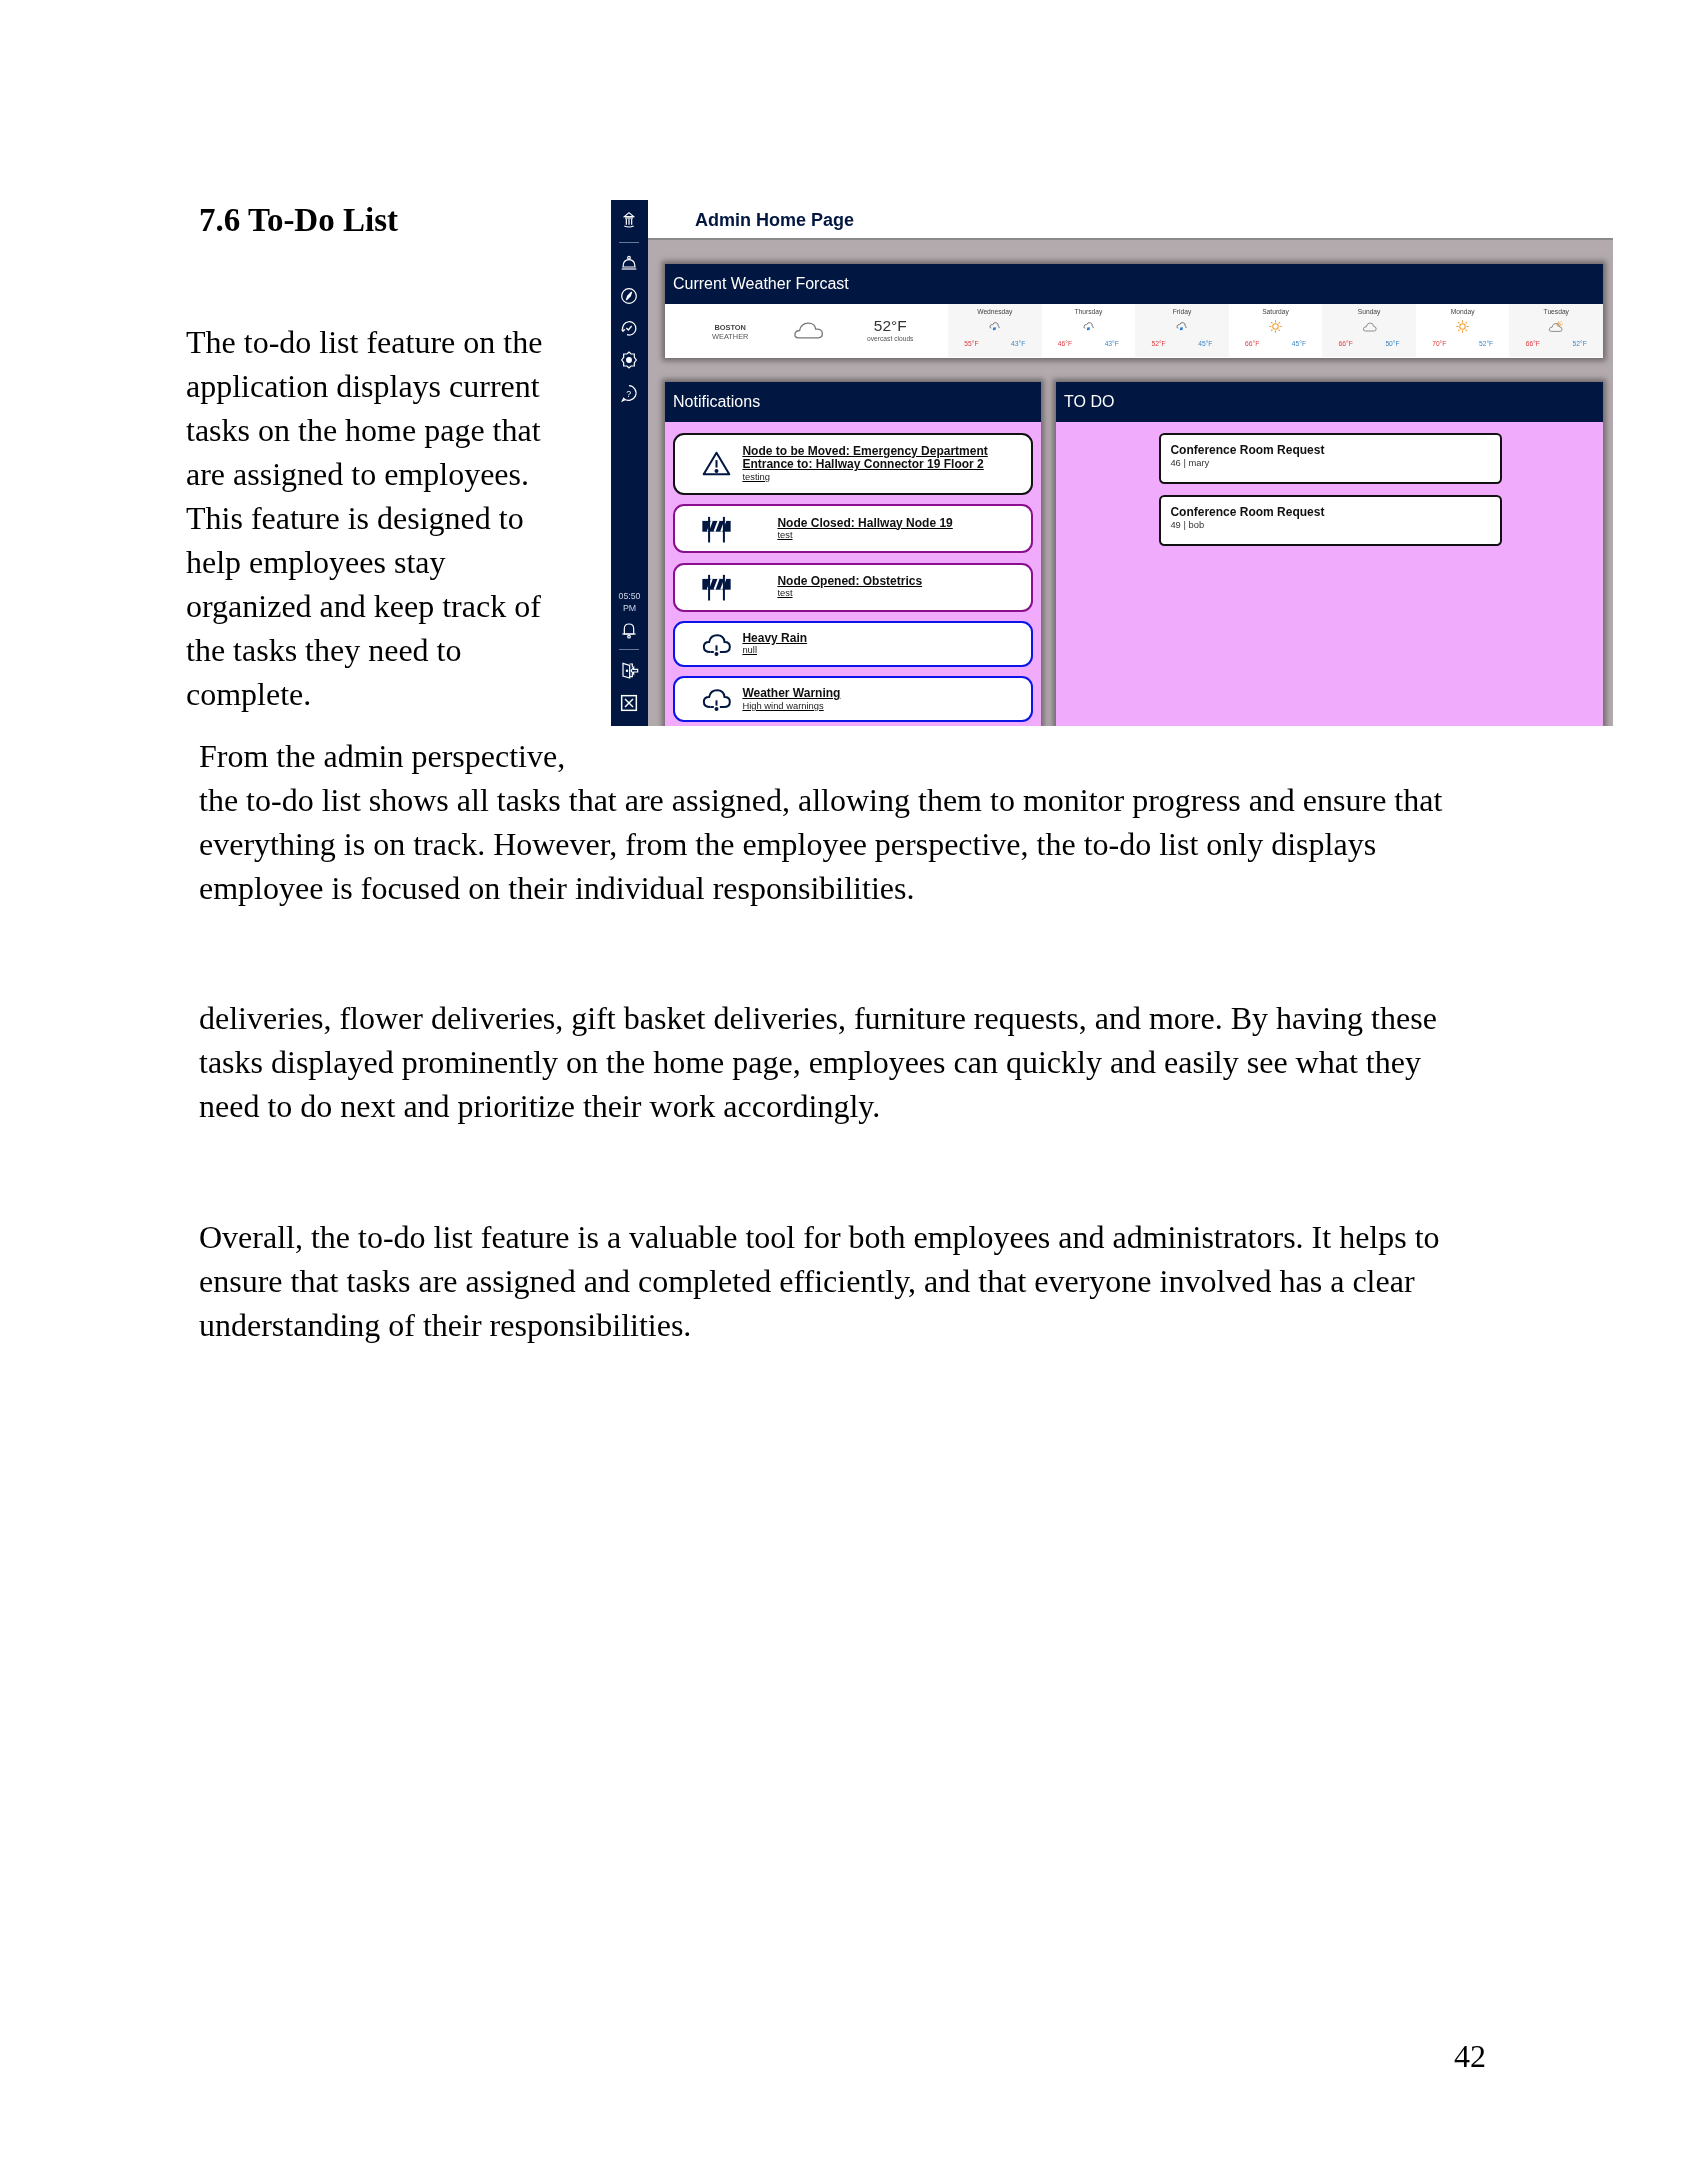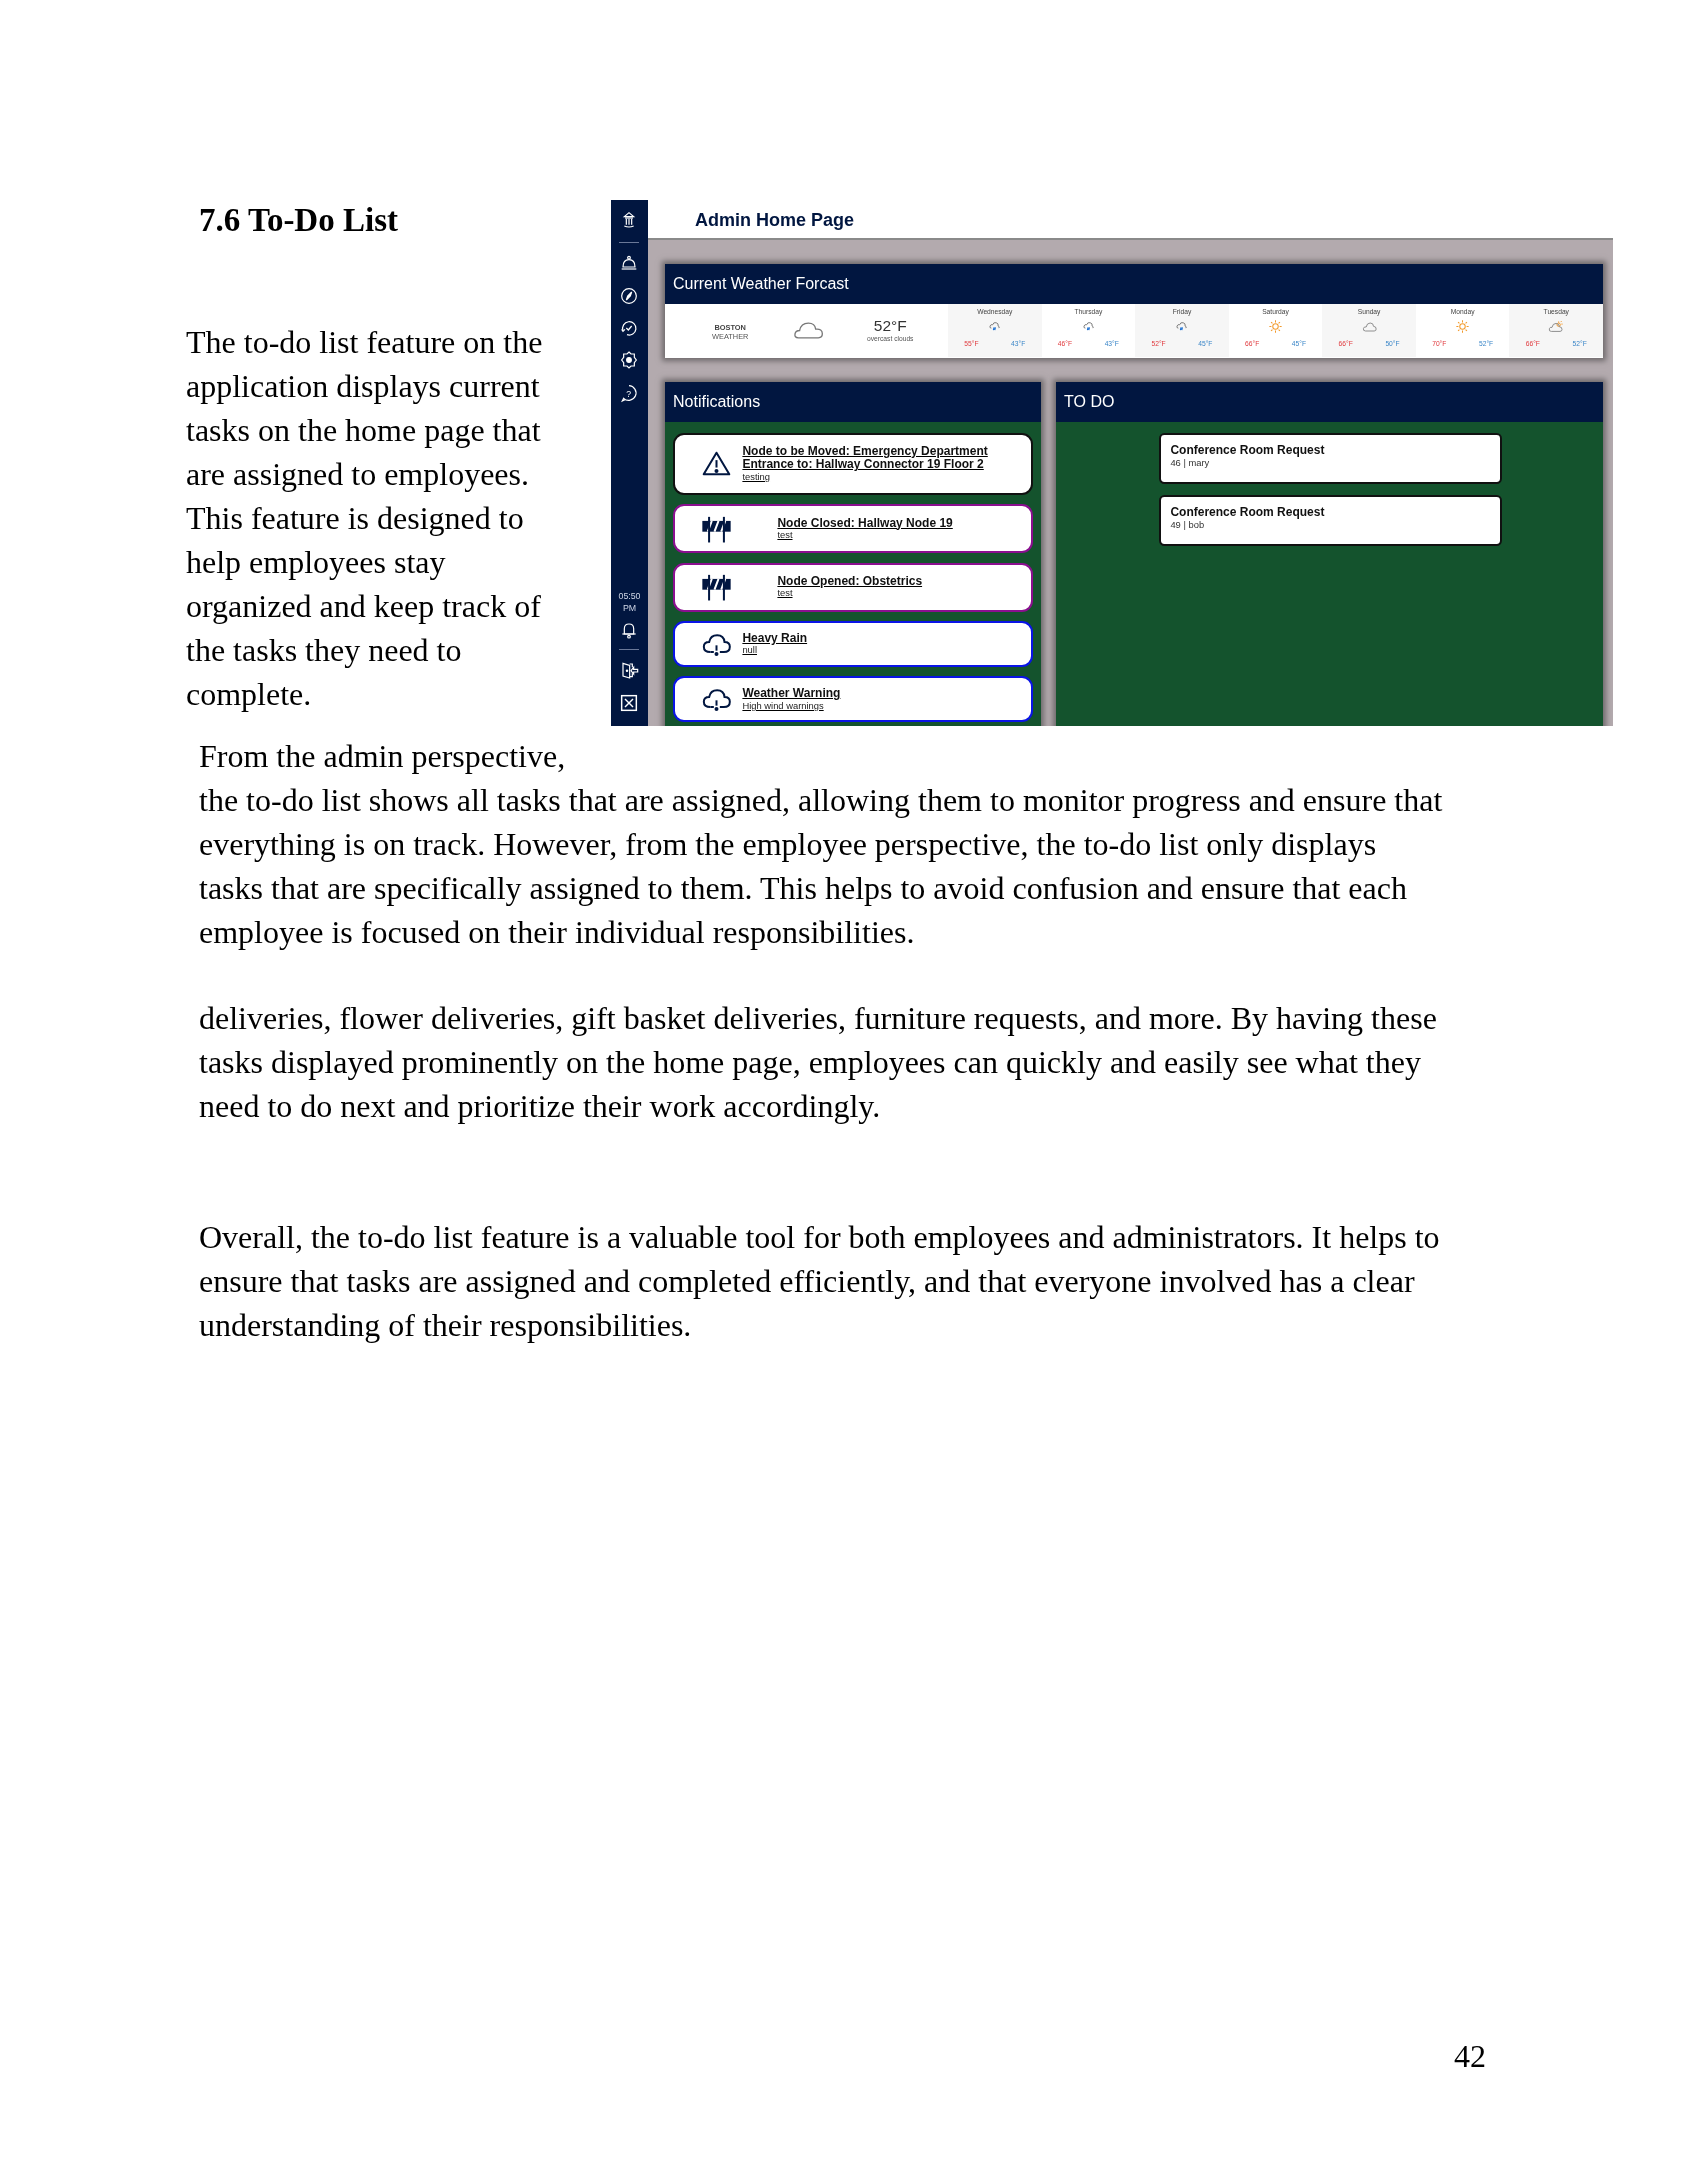--- a/index.html
+++ b/index.html
@@ -17,21 +17,21 @@
   .sidebar { position:absolute; left:0; top:0; width:37px; height:526px; background:#011640; }
   .sb-icon { position:absolute; left:6.7px; width:23px; height:23px; display:flex; align-items:center; justify-content:center; }
   .sb-icon svg { width:20px; height:20px; }
   .sb-divider { position:absolute; left:8px; width:20px; height:1.3px; background:#6a7898; }
   .sb-time { position:absolute; left:0; width:37px; text-align:center; color:#cfd6e6; font-size:8.8px; line-height:12px; }
 
   .topbar { position:absolute; left:37px; top:0; right:0; height:38px; background:#fff; border-bottom:2px solid #8a8a8a; }
   .topbar .title { position:absolute; left:47px; top:10px; font-size:18px; font-weight:bold; color:#011640; }
   .workspace { position:absolute; left:37px; top:40px; right:0; bottom:0; background:#b3aaae; }
 
-  .card { position:absolute; background:#14532d; box-shadow:0 0 5.4px 2.7px #6f6a6c; }
+  .card { position:absolute; background:#f0abfc; box-shadow:0 0 5.4px 2.7px #6f6a6c; }
   .card-head { background:#011640; color:#fff; font-size:16px; height:40px; line-height:40px; padding-left:8px; }
 
   .weather { left:17px; top:23.6px; width:938px; height:94px; background:#fff; }
   .weather-body { position:relative; height:54px; }
   .w-city { position:absolute; left:47px; top:19px; font-size:7.4px; text-align:center; color:#555; line-height:9.4px; }
   .w-city b { display:block; color:#444; }
   .w-cloud { position:absolute; left:128px; top:15px; }
   .w-temp { position:absolute; left:202px; top:13.5px; text-align:center; color:#333; }
   .w-temp .t { font-size:15.5px; display:block; }
   .w-temp .d { font-size:6.7px; display:block; color:#555; }
@@ -71,21 +71,20 @@
   <span>help employees stay</span>
   <span>organized and keep track of</span>
   <span>the tasks they need to</span>
   <span>complete.</span>
 </div>
 
 <div class="body-block" style="top:734px">
   <span>From the admin perspective,</span>
   <span>the to-do list shows all tasks that are assigned, allowing them to monitor progress and ensure that</span>
   <span>everything is on track. However, from the employee perspective, the to-do list only displays</span>
-  <span>tasks that are specifically assigned to them. This helps to avoid confusion and ensure that each</span>
   <span>employee is focused on their individual responsibilities.</span>
 </div>
 
 <div class="body-block" style="top:996px">
   <span>deliveries, flower deliveries, gift basket deliveries, furniture requests, and more. By having these</span>
   <span>tasks displayed prominently on the home page, employees can quickly and easily see what they</span>
   <span>need to do next and prioritize their work accordingly.</span>
 </div>
 
 <div class="body-block" style="top:1215px">

